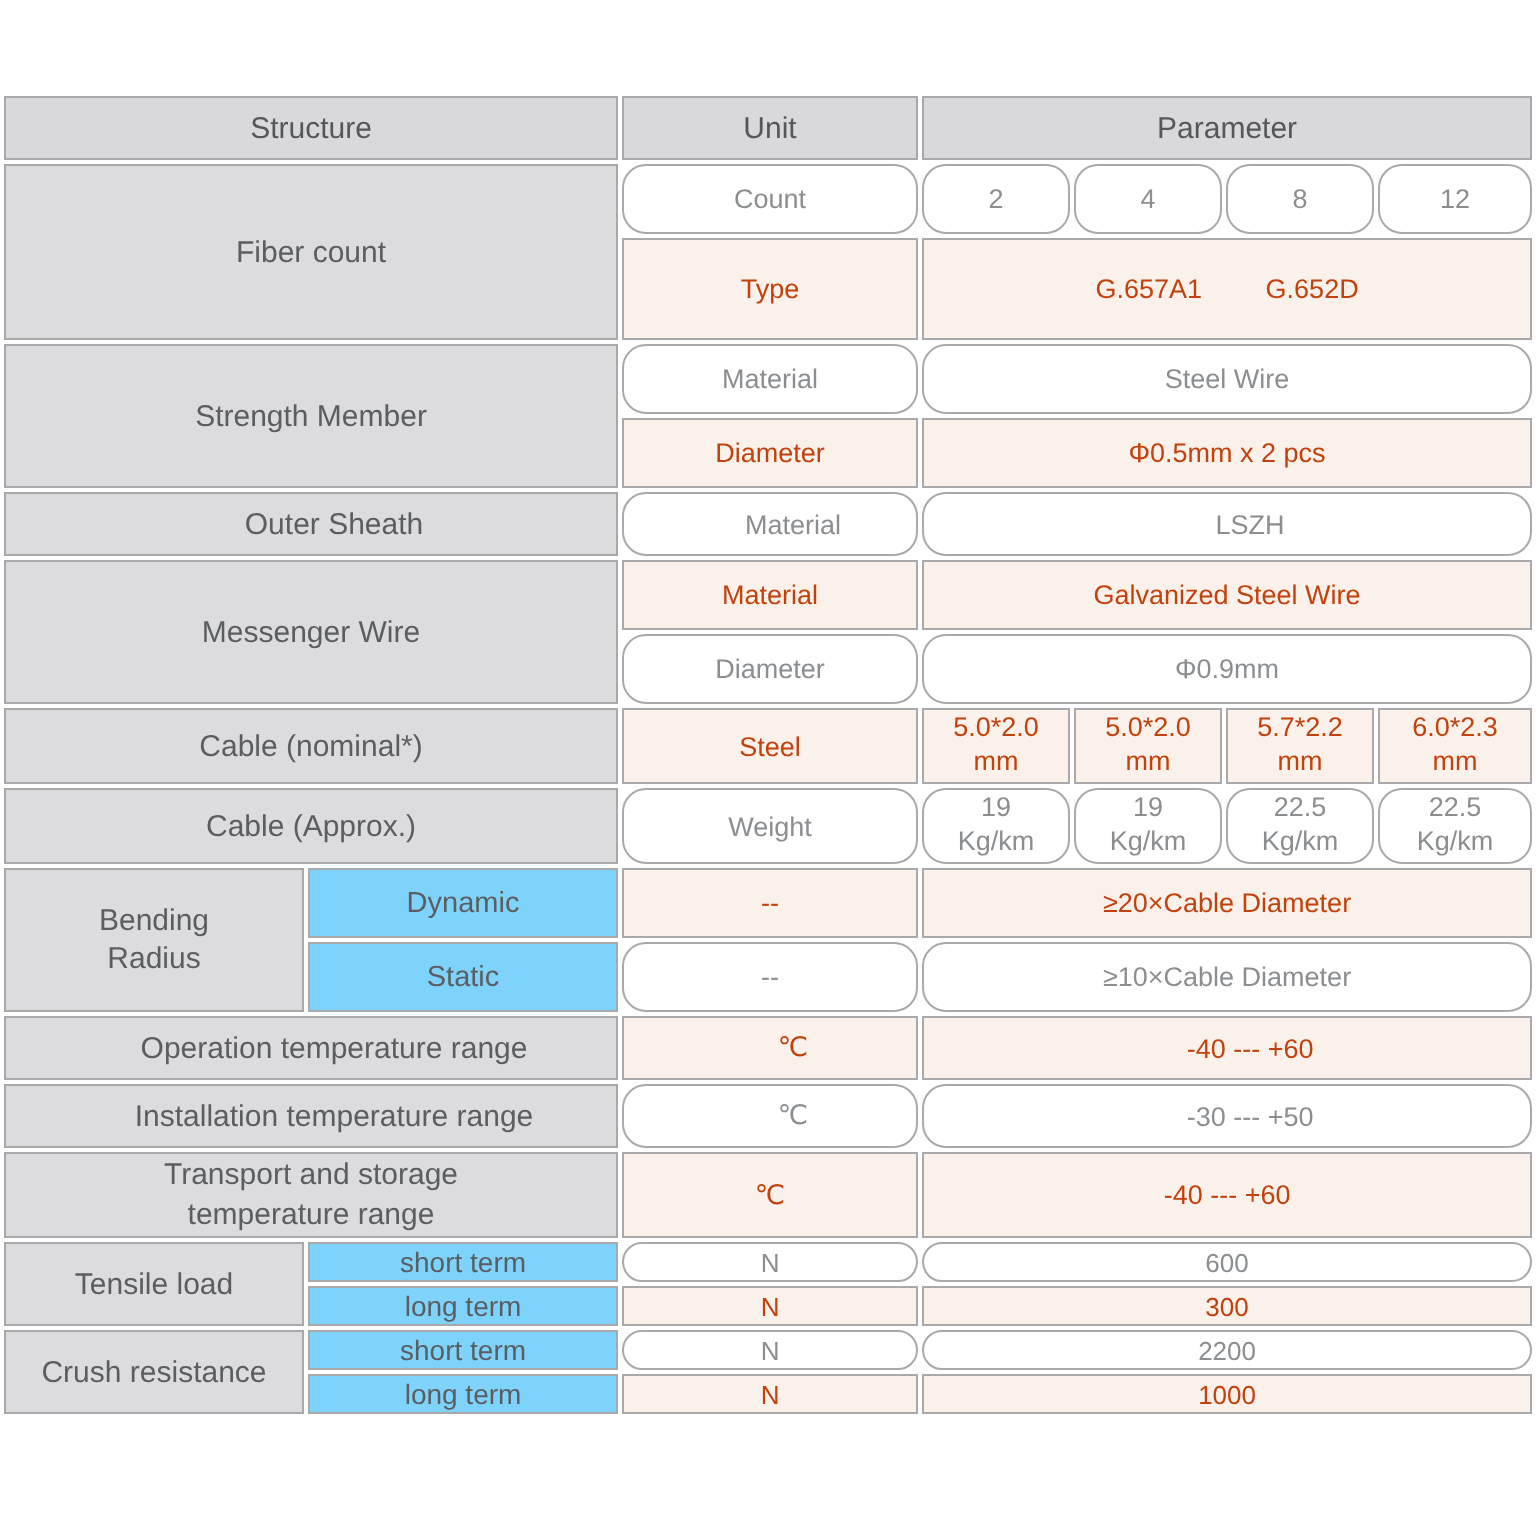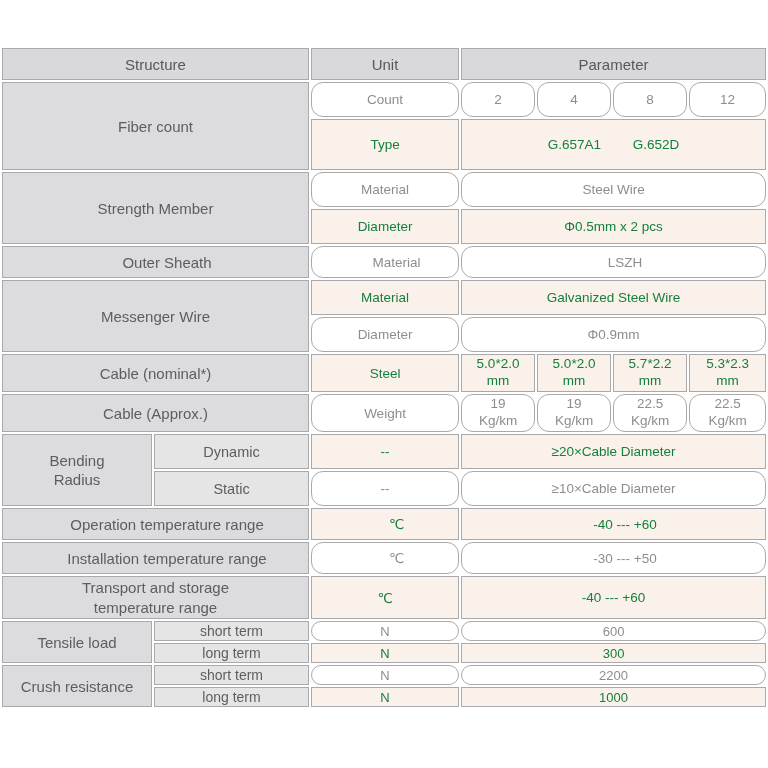--- a/index.html
+++ b/index.html
@@ -28,23 +28,23 @@
     border: 1px solid #a9a9ac;
     text-align: center;
     vertical-align: middle;
     padding: 1px 4px;
     box-sizing: border-box;
     overflow: hidden;
   }
   
   .hd { background: #d9d9dc; color: #55585b; font-size: 15px; }          
   .g  { background: #dcdcdf; color: #5b5e61; font-size: 15px; margin-left: 39px; }          
-  .gs { background: #e5e5e5; color: #5b5e61; font-size: 14.5px; }        
+  .gs { background: #7dd3fc; color: #5b5e61; font-size: 14.5px; }        
   .w  { background: #ffffff; color: #8b8e91; font-size: 13.5px; border-radius: 12px; }        
-  .p  { background: #faf1ea; color: #15803d; font-size: 13.5px; }        
+  .p  { background: #faf1ea; color: #c2410c; font-size: 13.5px; }        
   
   tr.h-head > td { height: 32px; }
   tr.h-std  > td { height: 32px; padding-left: 27px; }
   tr.h-tall > td { height: 35px; }
   tr.h-xtall> td { height: 38px; }
   tr.h-slim > td { height: 19px; }
   tr.h-slim > td.gs { font-size: 14px; }
   tr.h-slim > td.w, tr.h-slim > td.p { font-size: 13px; }
   .two-line div { line-height: 1.25; }
   .type-val span { display: inline-block; margin: 16px 14px; }
@@ -123,21 +123,21 @@
       </td>
       <td class="p two-line">
         <div>5.0*2.0</div>
         <div>mm</div>
       </td>
       <td class="p two-line">
         <div>5.7*2.2</div>
         <div>mm</div>
       </td>
       <td class="p two-line">
-        <div>5.3*2.3</div>
+        <div>6.0*2.3</div>
         <div>mm</div>
       </td>
     </tr>
 
     <tr class="h-xtall">
       <td class="g" colspan="2">Cable (Approx.)</td>
       <td class="w">Weight</td>
       <td class="w two-line">
         <div>19</div>
         <div>Kg/km</div>

